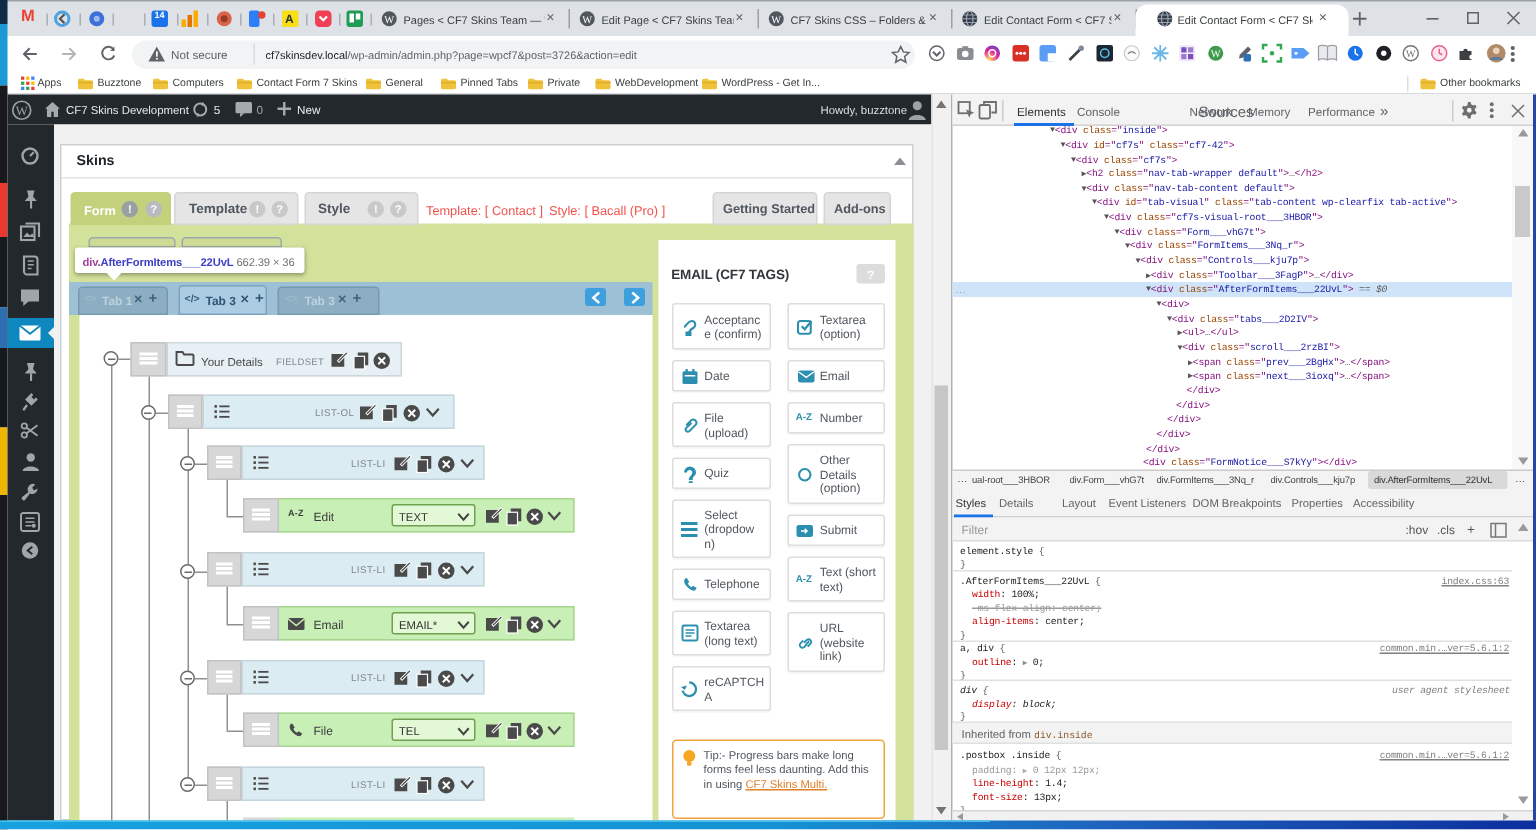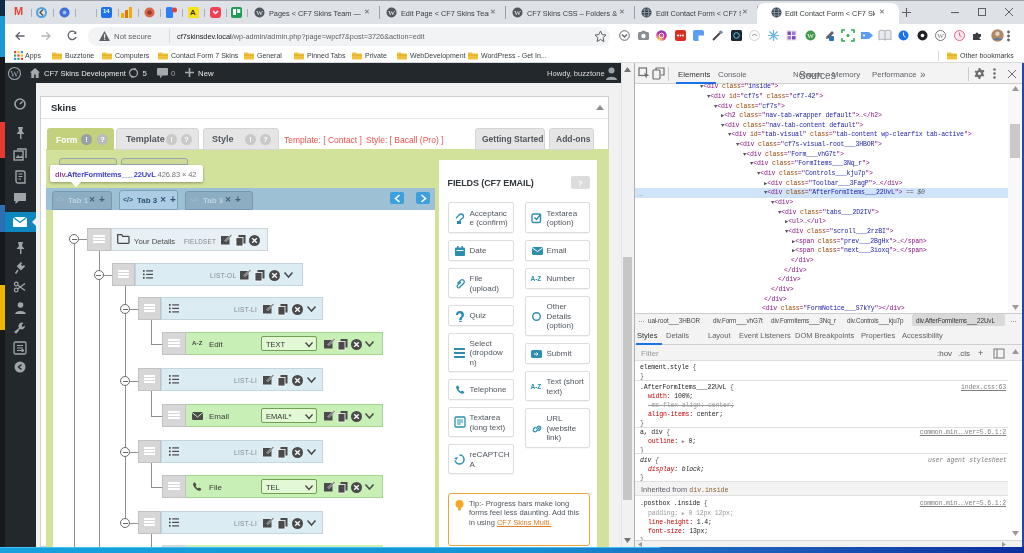--- a/index.html
+++ b/index.html
@@ -440,21 +440,21 @@
     <path d="M4.5 0L0.5 3.5L4.5 7" stroke="#fff" stroke-width="1.6" fill="none"></path>
   </svg>
 <div class="a" style="left:416px;top:192px;width:14px;height:12px;background:#3d9fdd;border-radius:2px;"></div>
 <svg class="a" style="left:420.5px;top:194.5px;" width="5" height="7">
     <path d="M0.5 0L4.5 3.5L0.5 7" stroke="#fff" stroke-width="1.6" fill="none"></path>
   </svg>
 <div class="a" style="left:49.5px;top:165px;width:153px;height:16.5px;background:#fff;border-radius:2px;box-shadow:0 1px 3px rgba(0,0,0,.35);"></div>
 <svg class="a" style="left:70px;top:181.2px;" width="12" height="6">
     <path d="M0 0h12L6 6z" fill="#fff"></path>
   </svg>
-<div class="t" style="left:55px;top:169.5px;font-size:7.5px;font-weight:bold;letter-spacing:-.1px;"><span style="color:#a63fa0;">div</span><span style="color:#555;">.</span><span style="color:#4040c8;">AfterFormItems___22UvL</span><span style="font-weight:normal;color:#737373;"> 426.83 × 42</span></div>
+<div class="t" style="left:55px;top:169.5px;font-size:7.5px;font-weight:bold;letter-spacing:-.1px;"><span style="color:#a63fa0;">div</span><span style="color:#555;">.</span><span style="color:#4040c8;">AfterFormItems___22UvL</span><span style="font-weight:normal;color:#737373;"> 662.39 × 36</span></div>
 <div class="a" style="left:53px;top:210px;width:382px;height:337px;background:#fff;"></div>
 <div class="a" style="left:74px;top:244px;width:1px;height:303px;background:#8f8f8f;"></div>
 <div class="a" style="left:98.5px;top:250px;width:1px;height:297px;background:#8f8f8f;"></div>
 <div class="a" style="left:125px;top:280px;width:1px;height:243px;background:#8f8f8f;"></div>
 <div class="a" style="left:79px;top:239px;width:8px;height:1px;background:#8f8f8f;"></div>
 <div class="a" style="left:104px;top:275px;width:8px;height:1px;background:#8f8f8f;"></div>
 <div class="a" style="left:130px;top:309px;width:7.5px;height:1px;background:#8f8f8f;"></div>
 <div class="a" style="left:130px;top:381px;width:7.5px;height:1px;background:#8f8f8f;"></div>
 <div class="a" style="left:130px;top:452px;width:7.5px;height:1px;background:#8f8f8f;"></div>
 <div class="a" style="left:130px;top:523px;width:7.5px;height:1px;background:#8f8f8f;"></div>
@@ -736,21 +736,21 @@
 <svg class="a" style="left:292px;top:517.5px;" width="11" height="11">
     <circle cx="5.5" cy="5.5" r="5.5" fill="#4a4a4a"></circle>
     <path d="M3.2 3.2l4.6 4.6M7.8 3.2L3.2 7.8" stroke="#fff" stroke-width="1.3"></path>
   </svg>
 <svg class="a" style="left:307px;top:520px;" width="9" height="6">
     <path d="M.5.5L4.5 5L8.5.5" stroke="#4a4a4a" stroke-width="1.5" fill="none"></path>
   </svg>
 <div class="a" style="left:185px;top:545px;width:198px;height:2px;background:#c8efb5;"></div>
 <div class="a" style="left:162px;top:545px;width:23.5px;height:2px;background:#d7d7d7;"></div>
 <div class="a" style="left:439px;top:160px;width:158px;height:387px;background:#fff;"></div>
-<div class="t" style="left:447.5px;top:177.5px;font-size:9px;font-weight:bold;color:#32373c;letter-spacing:-.1px;">FIELDS (CF7 EMAIL)</div>
+<div class="t" style="left:447.5px;top:177.5px;font-size:9px;font-weight:bold;color:#32373c;letter-spacing:-.1px;">EMAIL (CF7 TAGS)</div>
 <div class="a" style="left:571px;top:176px;width:19px;height:13px;background:#dcdcdc;border-radius:2px;"></div>
 <div class="t" style="left:578px;top:178.5px;font-size:8px;color:#fff;font-weight:bold;">?</div>
 <div class="a" style="left:447.5px;top:202px;width:66px;height:31px;background:#fff;border:1px solid #ddd;border-radius:2px;box-shadow:0 1px 1px rgba(0,0,0,.04);"></div>
 <svg class="a" style="left:454.5px;top:212.5px;" width="10" height="11">
     <path d="M1 5c2-1 2.5-4 5-4 1.5 0 2.5 1 2.5 2.5 0 3-4 2-4 5.5H2.5" fill="none" stroke="#2d8fb0" stroke-width="1.4"></path>
     <rect x="2" y="8" width="4" height="3" fill="#2d8fb0"></rect>
   </svg>
 <div class="t" style="left:469.5px;top:208.5px;font-size:8px;color:#50575e;">Acceptanc</div>
 <div class="t" style="left:469.5px;top:218.0px;font-size:8px;color:#50575e;">e (confirm)</div>
 <div class="a" style="left:524.5px;top:202px;width:65px;height:31px;background:#fff;border:1px solid #ddd;border-radius:2px;box-shadow:0 1px 1px rgba(0,0,0,.04);"></div>

